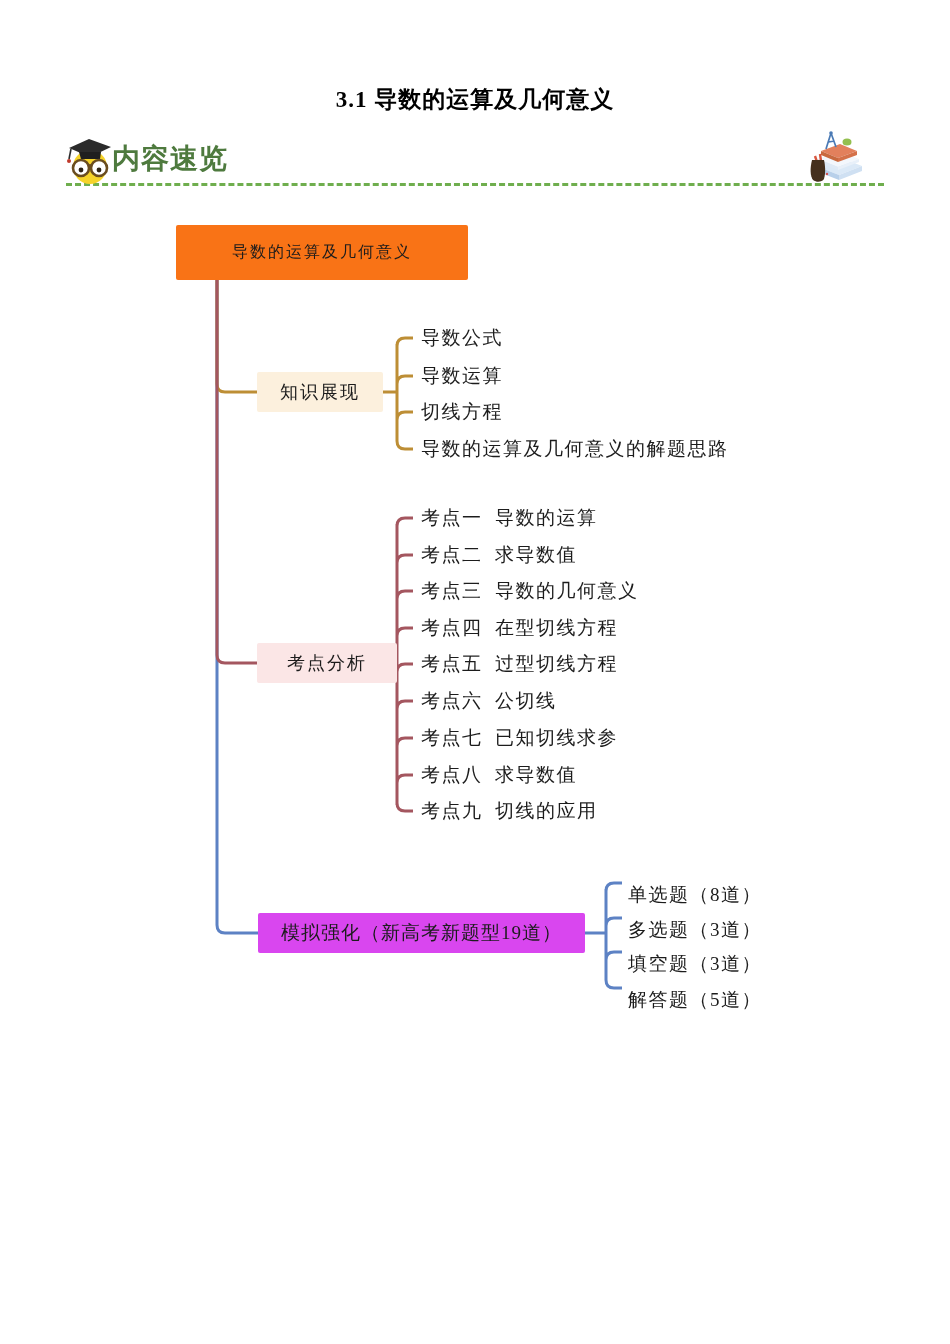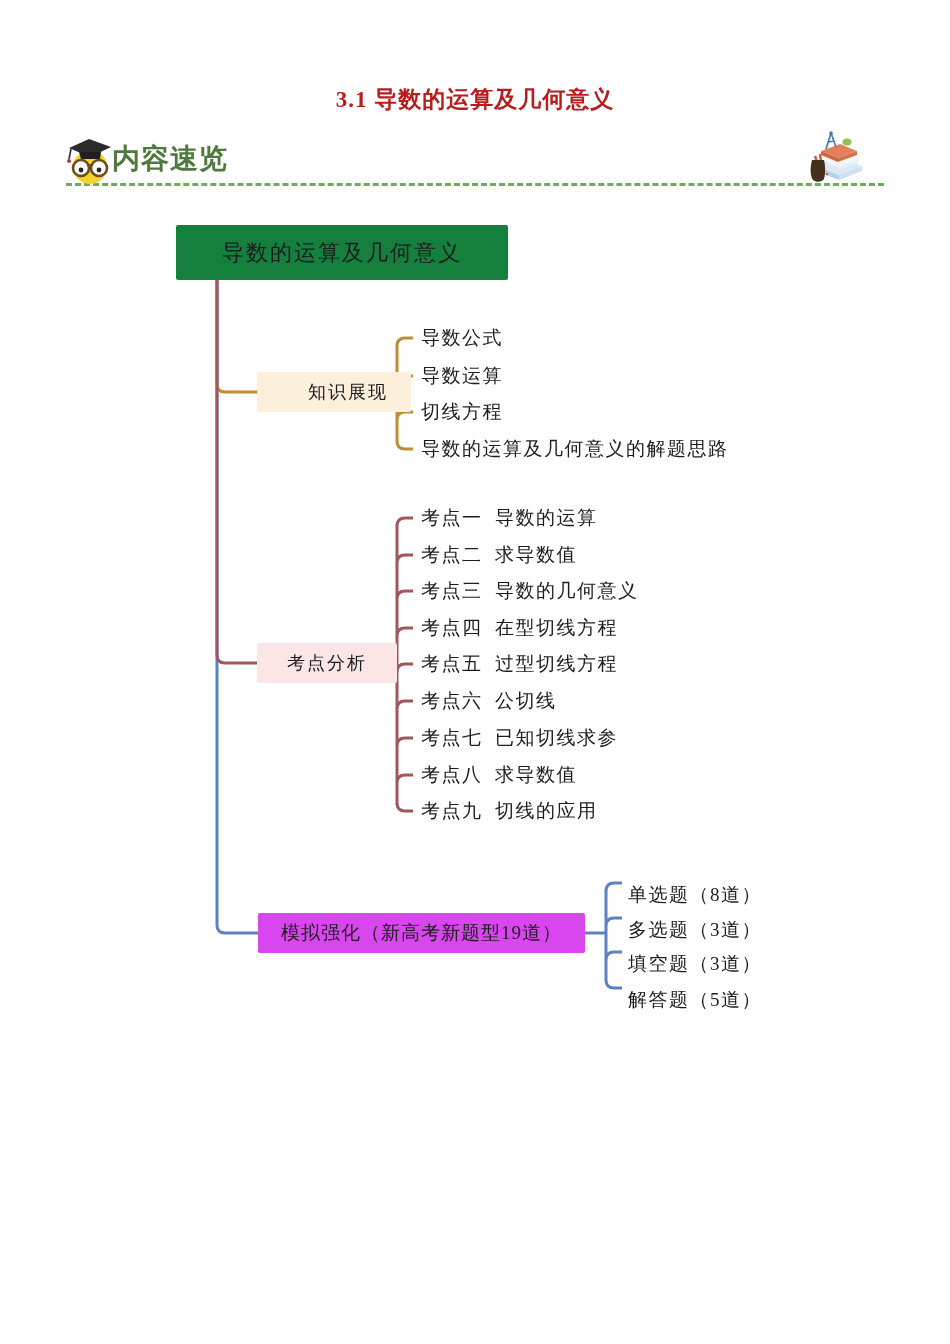--- a/index.html
+++ b/index.html
@@ -2,42 +2,42 @@
 <html><head>
 <meta charset="utf-8">
 <style>
   html,body{margin:0;padding:0;background:#fff;}
   .page{
     position:relative;width:950px;height:1344px;background:#ffffff;overflow:hidden;
     font-family:"Liberation Serif","DejaVu Serif",serif;color:#1f1f1f;
   }
   .title{
     position:absolute;left:0;top:84px;width:100%;margin:0;
-    text-align:center;font-size:23px;font-weight:bold;color:#b91c1c;
+    text-align:center;font-size:23px;font-weight:bold;color:#000000;
     letter-spacing:1px;
   }
   .section-label{
     position:absolute;left:112px;top:140px;
     font-family:Liberation Sans, sans-serif;
     font-weight:bold;font-size:28px;color:#4e7a3e;letter-spacing:1px;
   }
   .divider{
     position:absolute;left:66px;top:183px;width:818px;height:0;
     border-bottom:3px dashed #6fae4e;
   }
   .icon{position:absolute;}
   .owl{left:66px;top:131px;}
   .books{left:806px;top:130px;}
   .connectors{position:absolute;left:0;top:0;pointer-events:none;}
   .node{
     position:absolute;display:flex;align-items:center;justify-content:center;
     white-space:nowrap;border-radius:2px;color:#1c1c1c;
   }
-  .root-node{left:176px;top:225px;width:332px;height:55px;background:#15803d;font-size:22px;letter-spacing:2px;}
-  .b1-node{left:257px;top:372px;width:126px;height:40px;background:#fcf0dd;font-size:18px;letter-spacing:2px;padding-left:28px;}
+  .root-node{left:176px;top:225px;width:292px;height:55px;background:#f97316;font-size:16px;letter-spacing:2px;}
+  .b1-node{left:257px;top:372px;width:126px;height:40px;background:#fcf0dd;font-size:18px;letter-spacing:2px;}
   .b2-node{left:257px;top:643px;width:140px;height:40px;background:#fbe6e6;font-size:18px;letter-spacing:2px;}
   .b3-node{left:258px;top:913px;width:327px;height:40px;background:#d946ef;font-size:19px;letter-spacing:1px;}
   .leaf{
     position:absolute;transform:translateY(-50%);
     font-size:19px;white-space:pre;color:#1c1c1c;letter-spacing:1.5px;
   }
   .lx1{left:421px;}
   .lx3{left:628px;margin-top:12px;}
 </style>
 </head>

